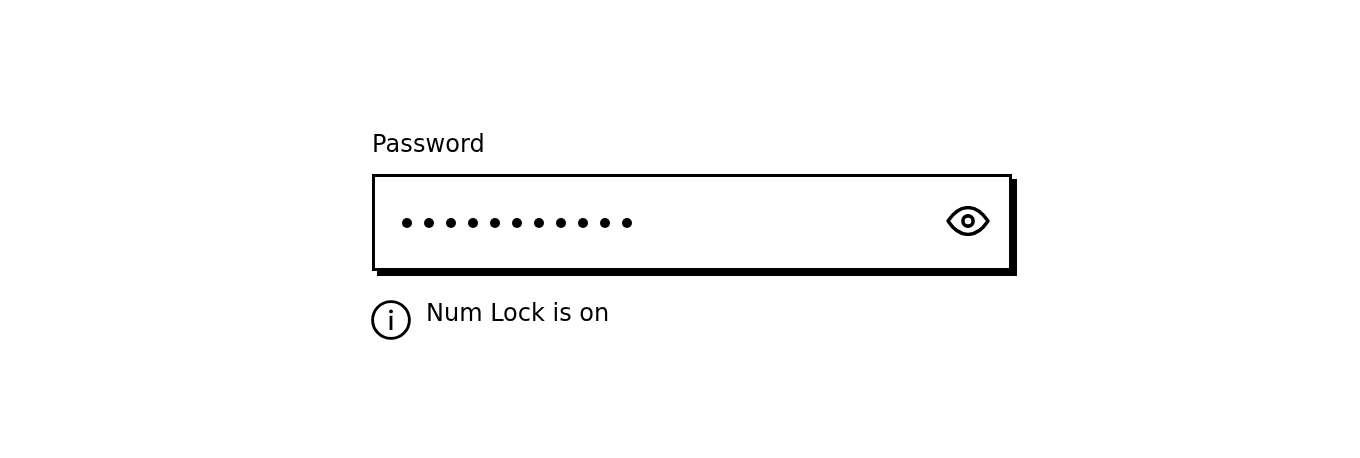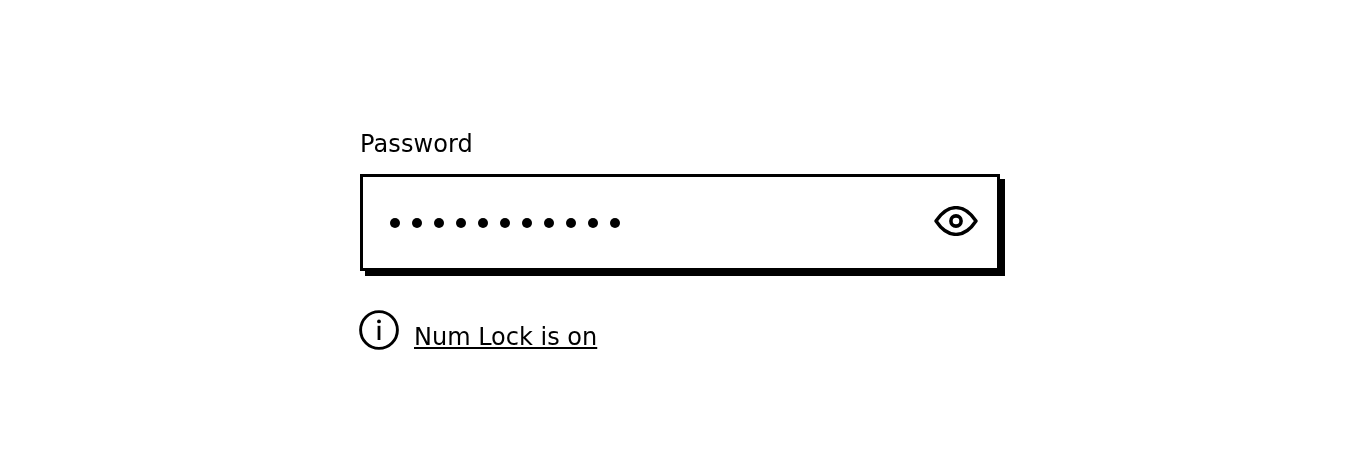--- a/index.html
+++ b/index.html
@@ -13,21 +13,21 @@
     font-family: "DejaVu Sans", "Liberation Sans", sans-serif;
     color: #000000;
     overflow: hidden;
     position: relative;
     -webkit-font-smoothing: antialiased;
   }
 
   
   .form-block {
     position: absolute;
-    left: 360px;
+    left: 372px;
     top: 130px;
     width: 648px;
   }
 
   .field-label {
     font-size: 24px;
     line-height: 28px;
     font-weight: 400;
     color: #000000;
     letter-spacing: 0.1px;
@@ -74,24 +74,23 @@
     justify-content: center;
     background: transparent;
     border: 0;
     padding: 0;
     cursor: pointer;
     flex: 0 0 auto;
   }
 
   
   .status-row {
-    margin-top: 38px;
+    margin-top: 28px;
     display: flex;
-    align-items: flex-end;
-    text-decoration: underline;
+    align-items: flex-start;
   }
   .status-icon {
     width: 42px;
     height: 42px;
     margin-left: -2px;
     flex: 0 0 auto;
     display: flex;
     align-items: center;
     justify-content: center;
   }

